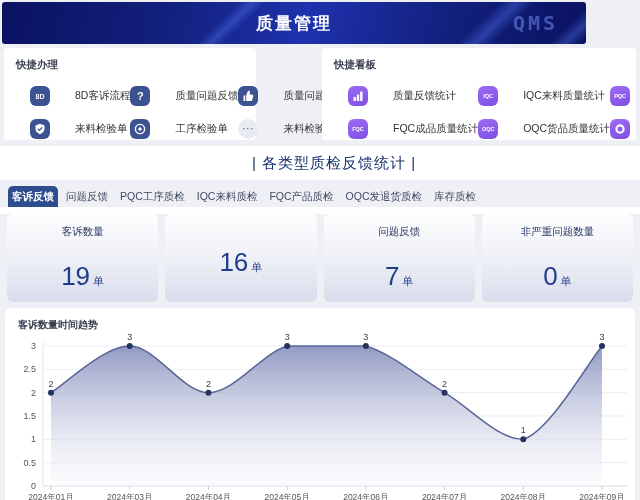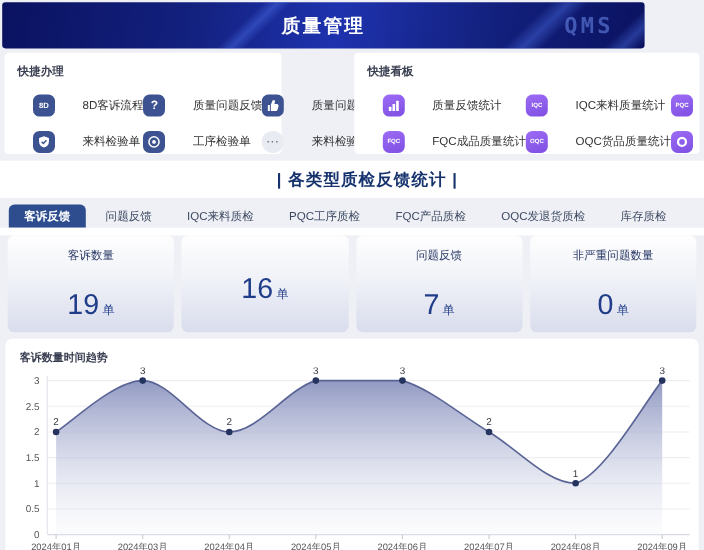--- a/index.html
+++ b/index.html
@@ -36,26 +36,26 @@
   .qicon.purple { background:linear-gradient(160deg,#9d6cf5,#7e4fe2); }
   .qicon.gray { background:#e9ebf2; color:#6b7280; border-radius:50%; }
   .qicon .t8d { font-size:7px; letter-spacing:0; }
   .qicon .badge { font-size:5.5px; letter-spacing:0; }
   .qicon .qmark { font-size:11px; }
   .qicon .dots { font-size:9px; letter-spacing:1px; line-height:1; }
 
   
   .section-band { position:absolute; left:0; top:146px; width:640px; height:34px;
     background:#ffffff; display:flex; align-items:center; justify-content:center; }
-  .section-title { font-size:15px; font-weight:bold; color:#16336e; letter-spacing:1px;padding-left:28px; }
+  .section-title { font-size:15px; font-weight:normal; color:#16336e; letter-spacing:1px;padding-left:28px; }
 
   
   .tabbar { position:absolute; left:8px; top:186px; height:21px; display:flex; gap:4px; }
   .tab { border:none; background:transparent; font-size:10.5px; color:#3f4a61;
-    padding:0 14px; cursor:pointer; height:21px;
+    padding:0 4px; cursor:pointer; height:21px;
     font-family:"Liberation Sans","DejaVu Sans",sans-serif; }
   .tab.active { background:#2d4d8e; color:#ffffff; font-weight:bold;
     border-radius:5px 5px 0 0; }
   .tab-underlay { position:absolute; left:0; top:207px; width:640px; height:7px; background:#ffffff; }
 
   
   .stats-row { position:absolute; left:7px; top:214px; width:626px; height:88px;
     display:flex; gap:7px; }
   .stat-card { flex:1; border-radius:6px; text-align:center;
     background:linear-gradient(180deg,#fefefe 0%,#f0f2f8 45%,#d9ddec 100%);
@@ -180,22 +180,22 @@
     </div>
 </div>
 
 <div class="section-band">
   <div class="section-title">| 各类型质检反馈统计 |</div>
 </div>
 
 <div class="tabbar" id="tabbar">
     <button class="tab active">客诉反馈</button>
     <button class="tab">问题反馈</button>
+    <button class="tab">PQC工序质检</button>
     <button class="tab">IQC来料质检</button>
-    <button class="tab">PQC工序质检</button>
     <button class="tab">FQC产品质检</button>
     <button class="tab">OQC发退货质检</button>
     <button class="tab">库存质检</button>
   </div>
 <div class="tab-underlay"></div>
 
 <div class="stats-row" id="stats-row">
     <div class="stat-card">
       <div class="stat-label">客诉数量</div>
       <div class="stat-value-wrap"><span class="stat-value">19</span><span class="stat-unit">单</span></div>

